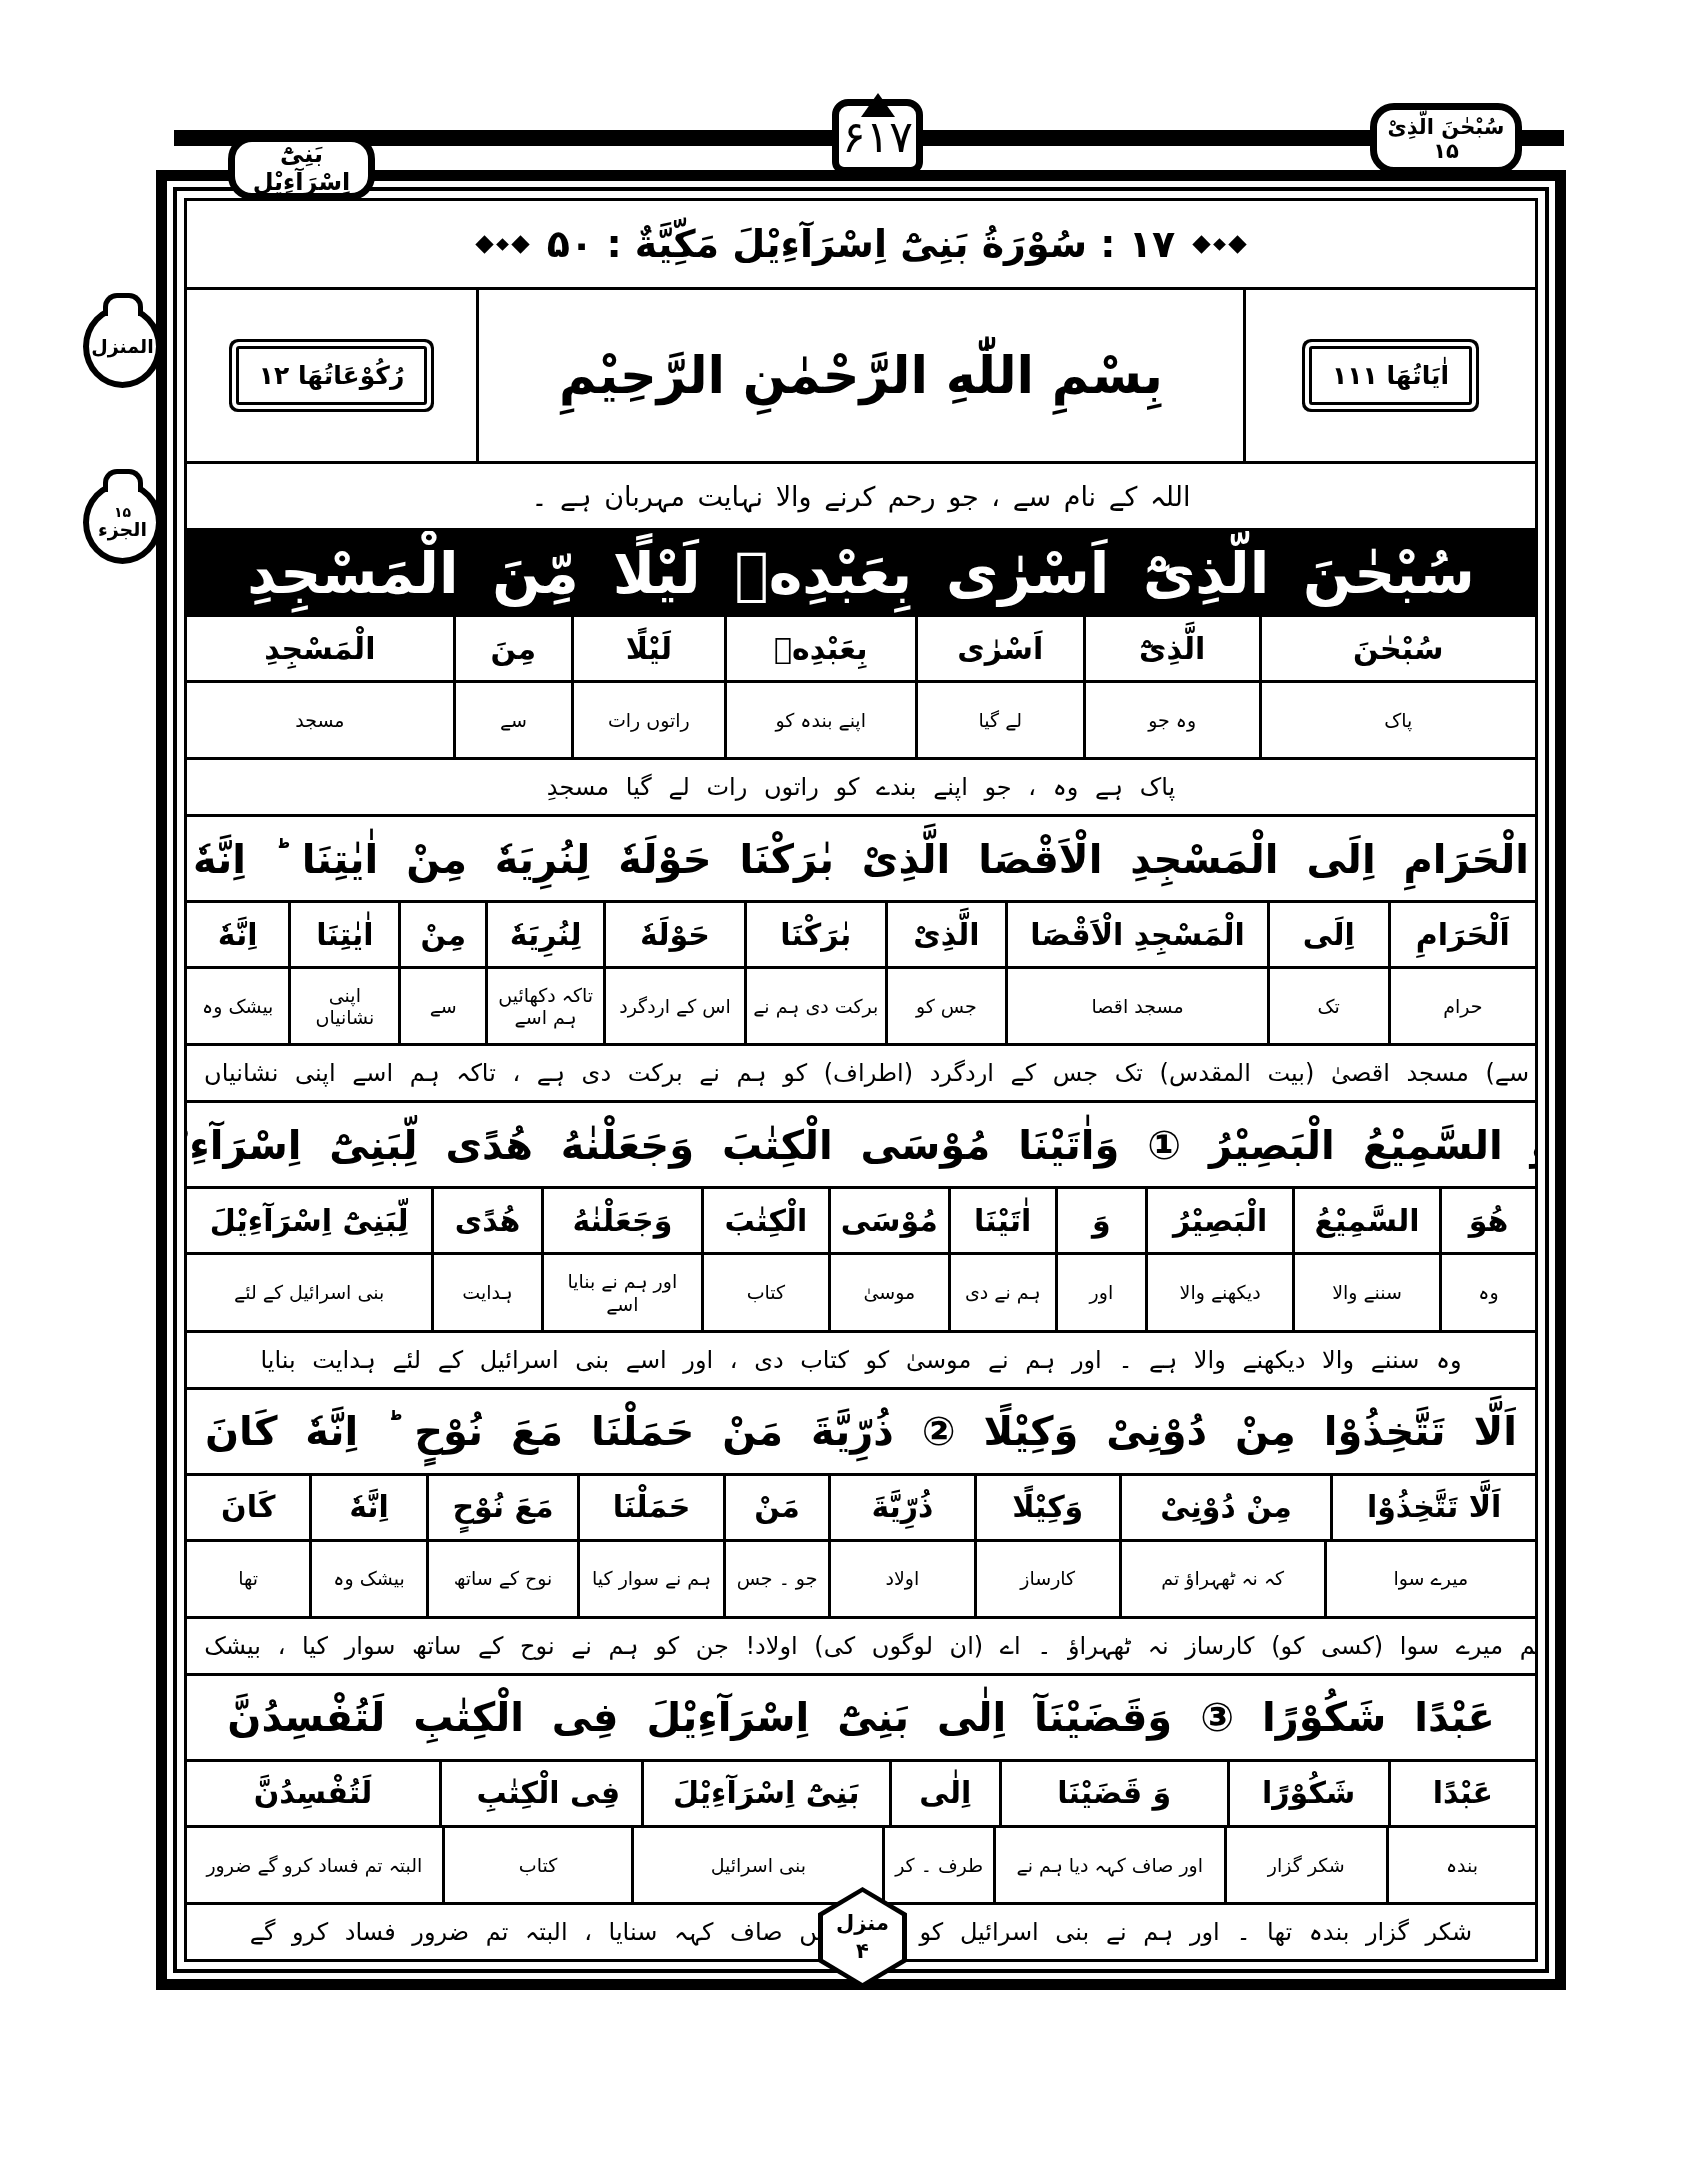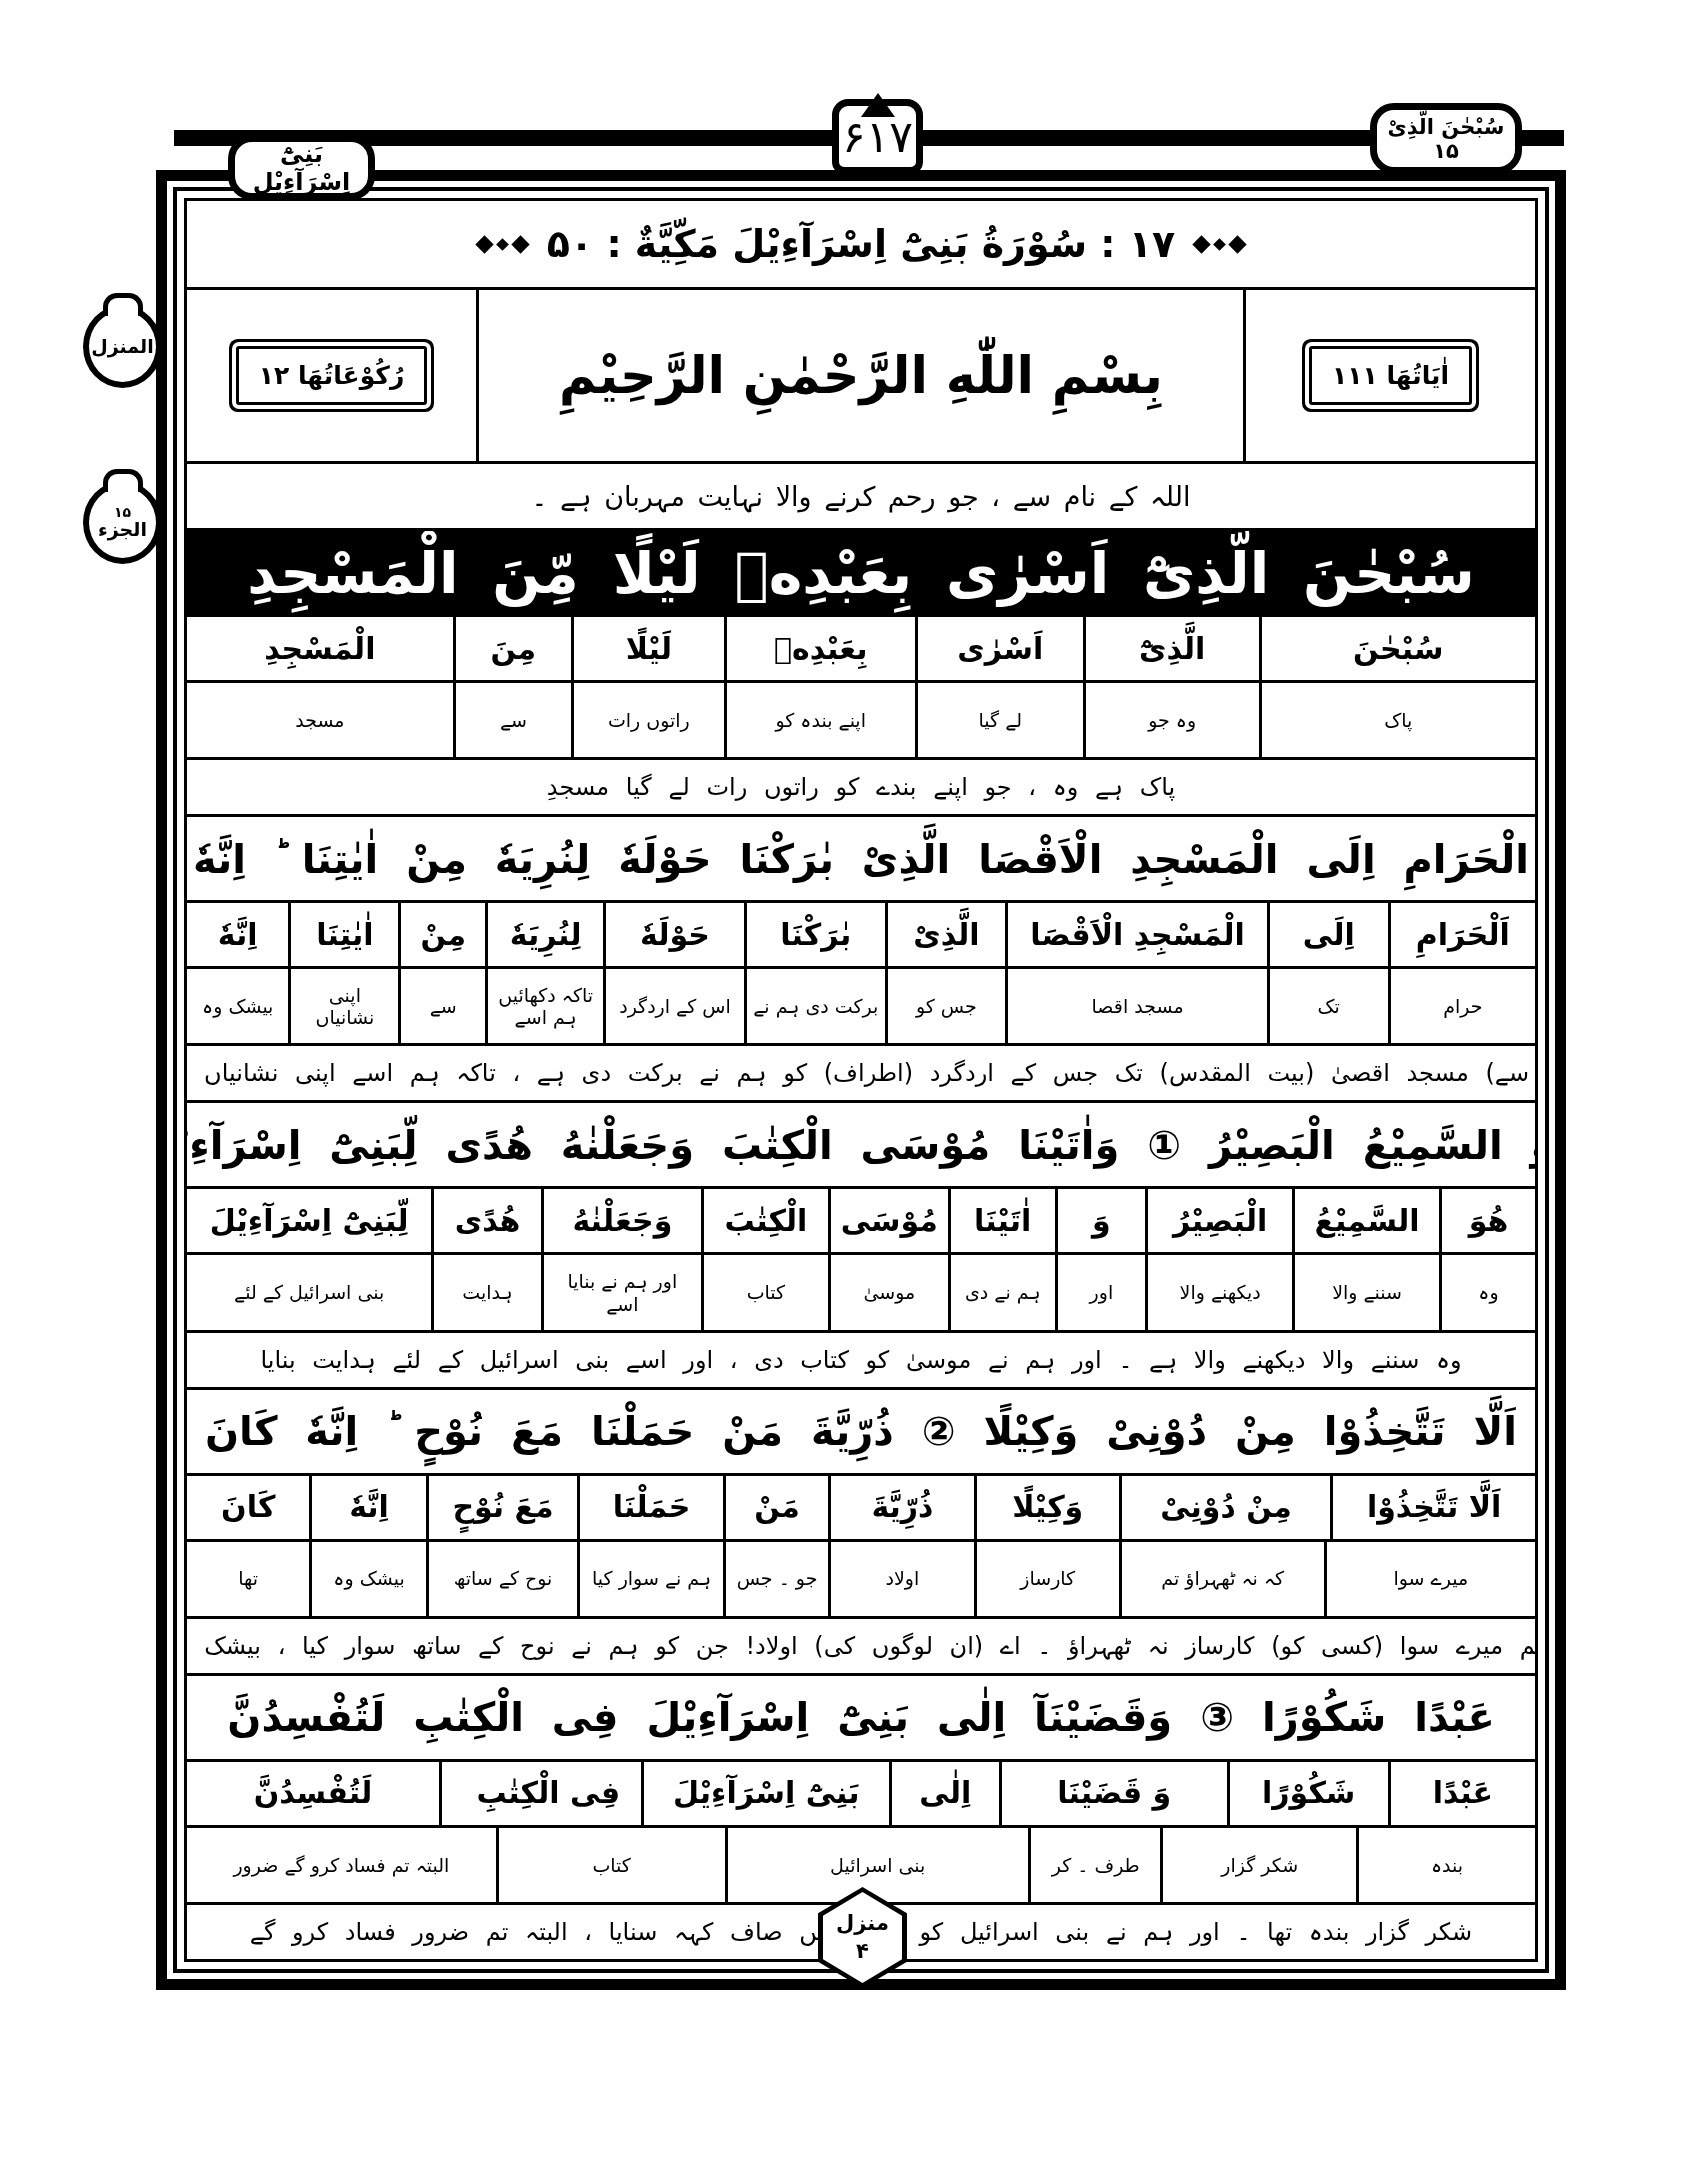--- a/index.html
+++ b/index.html
@@ -263,20 +263,21 @@
                 <div class="cell" style="flex-grow: 1.1;">شَکُوْرًا</div>
                 <div class="cell" style="flex-grow: 1.6;">وَ قَضَیْنَا</div>
                 <div class="cell" style="flex-grow: 0.72;">اِلٰی</div>
                 <div class="cell" style="flex-grow: 1.75;">بَنِیْٓ اِسْرَآءِیْلَ</div>
                 <div class="cell" style="flex-grow: 1.3; padding-left: 19px;">فِی الْکِتٰبِ</div>
                 <div class="cell" style="flex-grow: 1.8;">لَتُفْسِدُنَّ</div>
               </div>
               <div class="word-row urdu">
                 <div class="cell" style="flex-grow: 1;">بندہ</div>
                 <div class="cell" style="flex-grow: 1.1;">شکر گزار</div>
+                <div class="cell" style="flex-grow: 1.6;">اور صاف کہہ دیا ہم نے</div>
                 <div class="cell" style="flex-grow: 0.72;">طرف ۔ کر</div>
                 <div class="cell" style="flex-grow: 1.75;">بنی اسرائیل</div>
                 <div class="cell" style="flex-grow: 1.3;">کتاب</div>
                 <div class="cell" style="flex-grow: 1.8;">البتہ تم فساد کرو گے ضرور</div>
               </div>
               <div class="running">شکر گزار بندہ تھا ۔ اور ہم نے بنی اسرائیل کو کتاب میں صاف کہہ سنایا ، البتہ تم ضرور فساد کرو گے</div>
             </section>
           </div>
 
       </div>

